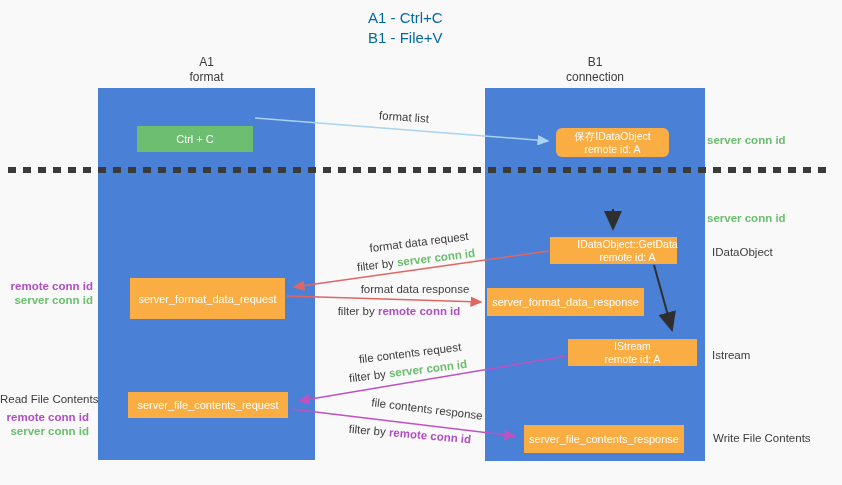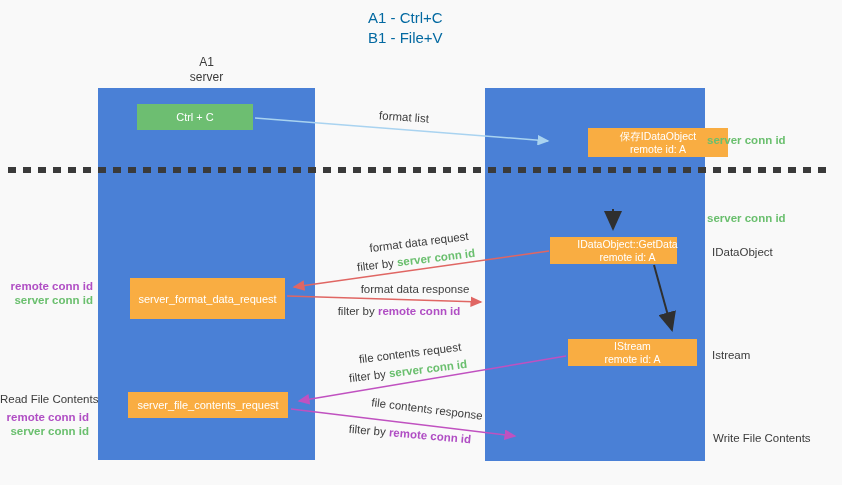--- a/index.html
+++ b/index.html
@@ -44,27 +44,27 @@
   
   svg.arrows { position: absolute; left: 0; top: 0; z-index: 4; }
 
   
   .node {
     position: absolute; z-index: 5;
     display: flex; flex-direction: column;
     align-items: center; justify-content: center;
     color: #ffffff; text-align: center; white-space: nowrap;
   }
-  .node.green  { background: #6dbe71; }
+  .node.green  { background: #6dbe71; margin-top: 22px; }
   .node.orange { background: #f9ad42; }
   .node .l1, .node .l2 { line-height: 13px; font-size: 10.5px; }
   .node.single { font-size: 11px; }
 
   .n-ctrl-c   { left: 137px; top: 104px; width: 116px; height: 26px; }
-  .n-save-ido { left: 588px; top: 128px; width: 140px; height: 29px; }
+  .n-save-ido { left: 556px; top: 128px; width: 113px; height: 29px; border-radius: 6px; }
   .n-ctrl-v   { left: 555px; top: 180px; width: 116px; height: 27px; }
   .n-getdata  { left: 550px; top: 237px; width: 127px; height: 27px; padding-left: 28px; }
   .n-sfdreq   { left: 130px; top: 278px; width: 155px; height: 41px; }
   .n-sfdresp  { left: 487px; top: 288px; width: 157px; height: 28px; }
   .n-istream  { left: 568px; top: 339px; width: 129px; height: 27px; }
   .n-sfcreq   { left: 128px; top: 392px; width: 160px; height: 26px; }
   .n-sfcresp  { left: 524px; top: 425px; width: 160px; height: 28px; }
 
   
   .edge-label {
@@ -107,21 +107,25 @@
 
 <div class="canvas">
 
   <div class="title">
     <div>A1 - Ctrl+C</div>
     <div>B1 - File+V</div>
   </div>
 
   <div class="col-header left">
     <div>A1</div>
-    <div>server</div>
+    <div>format</div>
+  </div>
+  <div class="col-header right">
+    <div>B1</div>
+    <div>connection</div>
   </div>
 
   <div class="lane lane-left"></div>
   <div class="lane lane-right"></div>
 
   <div class="dotted-line"></div>
 
   <svg class="arrows" width="842" height="485" viewBox="0 0 842 485">
     <defs>
       <marker id="ah-blue" markerWidth="9" markerHeight="7" refX="7" refY="3.5" orient="auto">
@@ -158,30 +162,36 @@
 
   <div class="node orange n-getdata">
     <span class="l1">IDataObject::GetData</span>
     <span class="l2">remote id: A</span>
   </div>
 
   <div class="node orange single n-sfdreq">
     <span>server_format_data_request</span>
   </div>
 
+  <div class="node orange single n-sfdresp">
+    <span>server_format_data_response</span>
+  </div>
 
   <div class="node orange n-istream">
     <span class="l1">IStream</span>
     <span class="l2">remote id: A</span>
   </div>
 
   <div class="node orange single n-sfcreq">
     <span>server_file_contents_request</span>
   </div>
 
+  <div class="node orange single n-sfcresp">
+    <span>server_file_contents_response</span>
+  </div>
 
   <div class="edge-label el-format-list">format list</div>
 
   <div class="edge-label el-fdr">format data request</div>
   <div class="edge-label el-fdr-filter">
     <span>filter by </span><span class="kw-green">server conn id</span>
   </div>
 
   <div class="edge-label el-fdresp">format data response</div>
   <div class="edge-label el-fdresp-filter">

